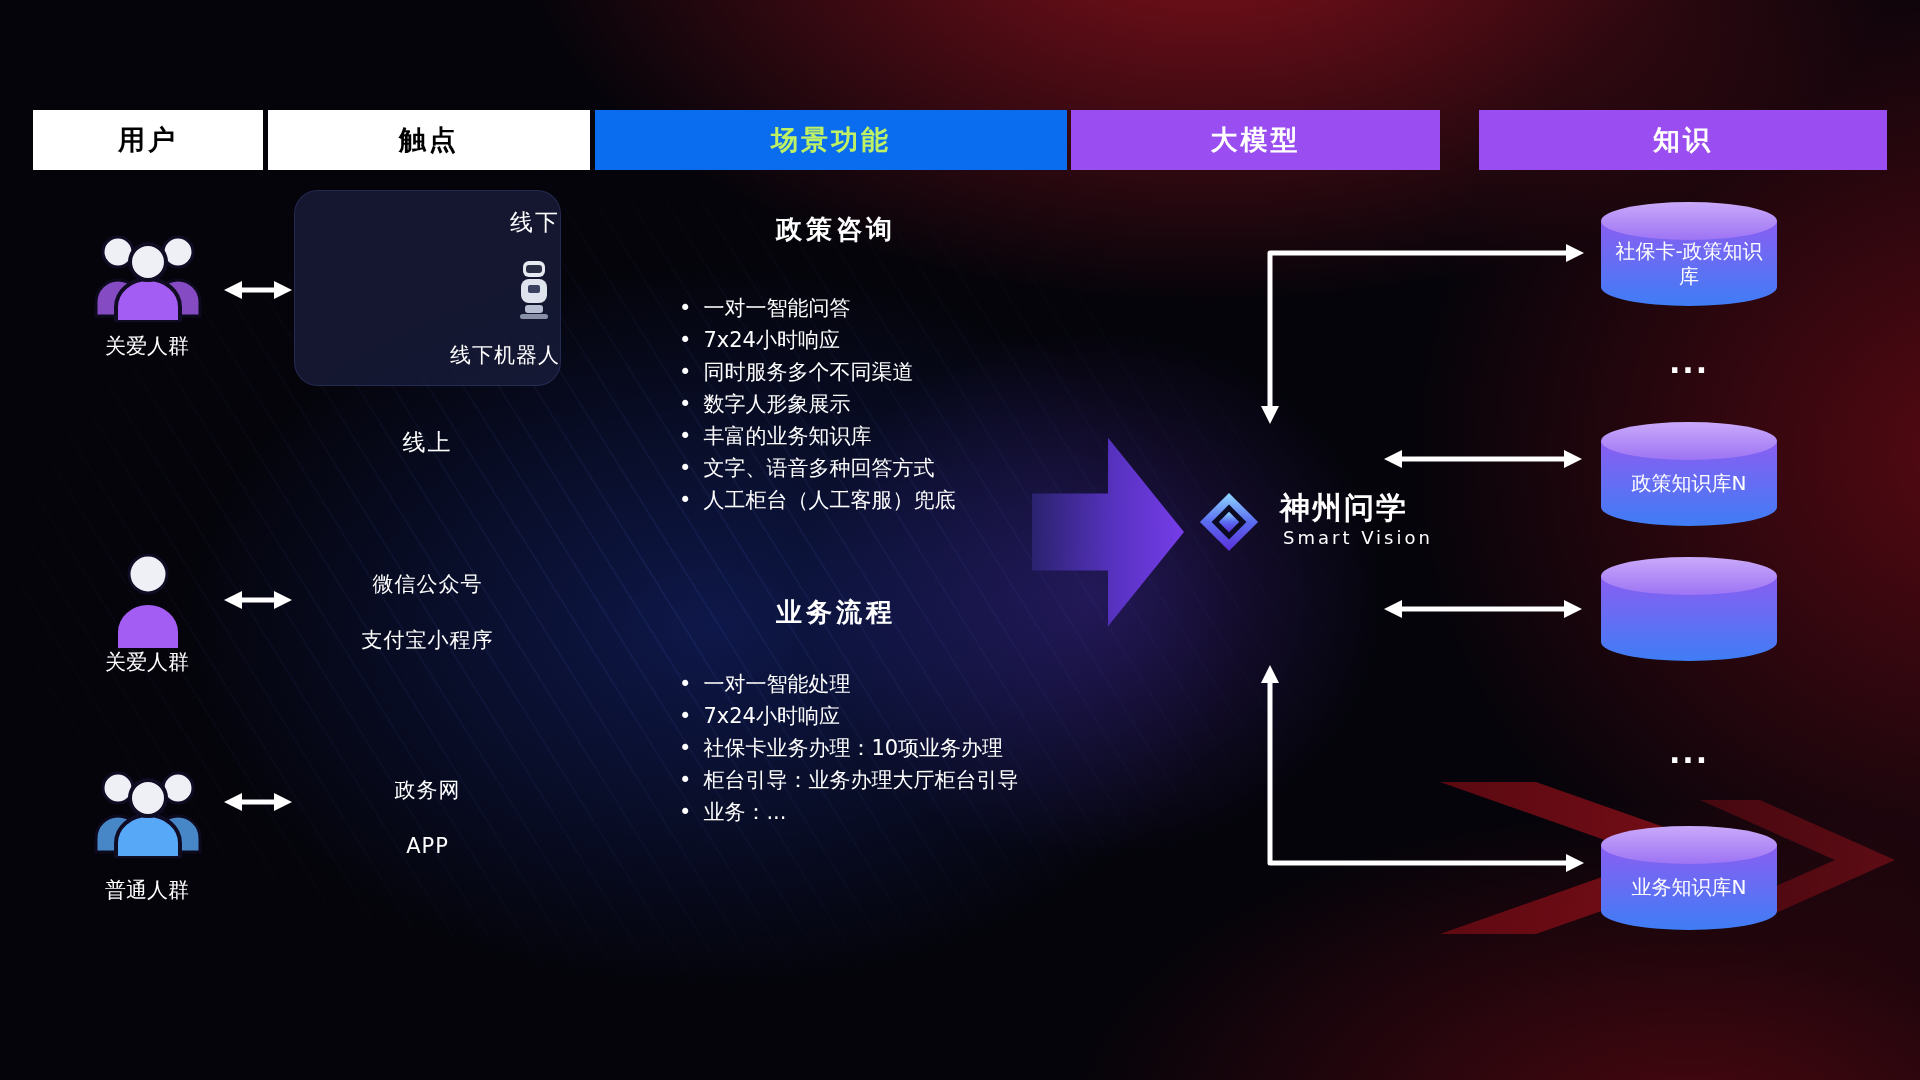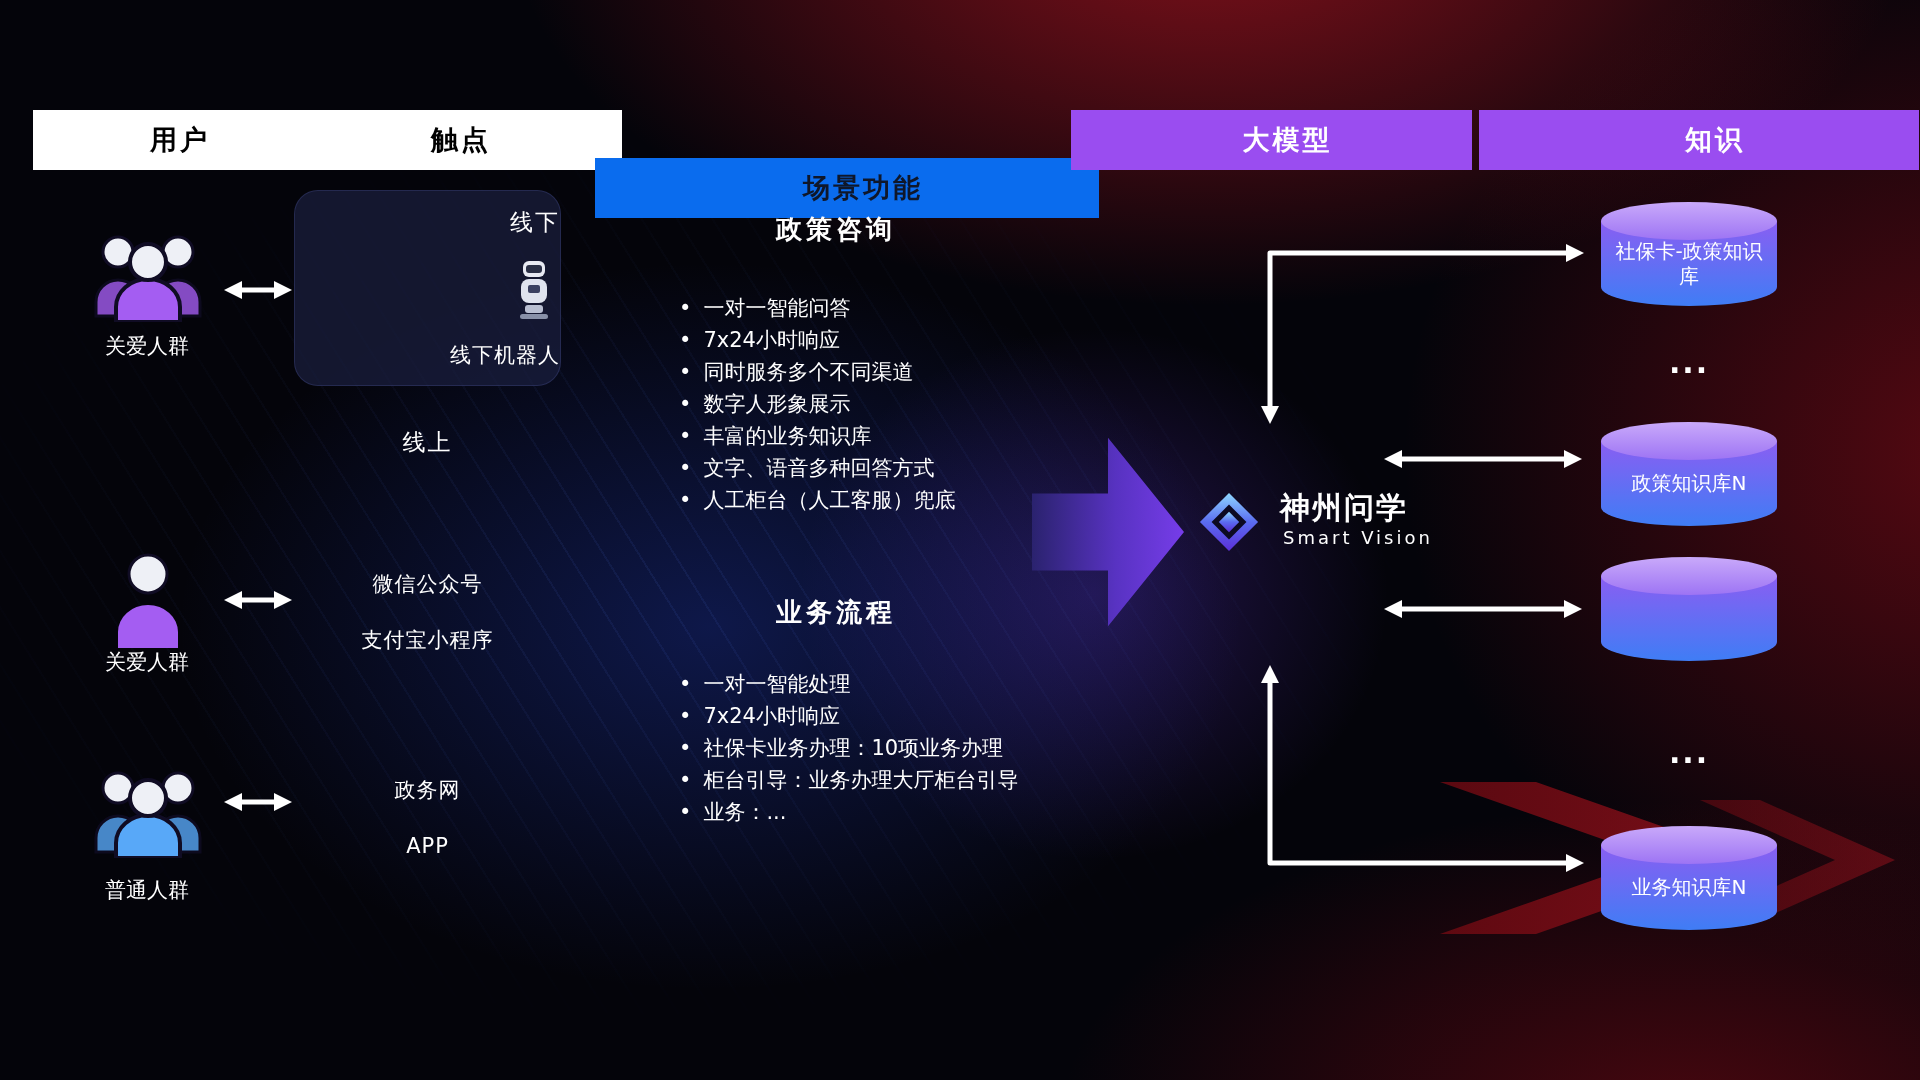--- a/index.html
+++ b/index.html
@@ -13,23 +13,23 @@
   .bg-blue{background:radial-gradient(760px 520px at 37% 58%,rgba(38,70,220,.30),transparent 70%),
                      radial-gradient(420px 380px at 57% 55%,rgba(105,58,230,.30),transparent 70%);}
   .streaks{position:absolute;left:-120px;top:80px;width:1560px;height:960px;
            background:repeating-linear-gradient(58deg,rgba(95,135,255,.10) 0 2px,transparent 2px 30px);
            -webkit-mask-image:radial-gradient(closest-side at 50% 52%,#000,transparent);
            mask-image:radial-gradient(closest-side at 50% 52%,#000,transparent);opacity:.85;pointer-events:none;}
   .red-chev{position:absolute;opacity:.82;background:linear-gradient(90deg,#6e0a12,#a31420);
             clip-path:polygon(0 0,20% 0,65% 50%,20% 100%,0 100%,45% 50%);}
   
   .hdr{position:absolute;top:110px;height:60px;display:flex;align-items:center;justify-content:center;
-       font-size:27px;font-weight:bold;letter-spacing:3px;padding-left:32px;}
+       font-size:27px;font-weight:bold;letter-spacing:3px;}
   .hdr.white{background:#ffffff;color:#000;}
-  .hdr.blue{background:#0a6cee;color:#0f172a;margin-top:48px;}
+  .hdr.blue{background:#0a6cee;color:#bef264;}
   .hdr.purple{background:#9a4df0;color:#fff;}
   
   .abs{position:absolute;}
   .user-label{position:absolute;width:200px;text-align:center;font-size:21px;}
   
   .card{position:absolute;left:294px;top:190px;width:267px;height:196px;background:rgba(27,30,63,.72);
         border:1px solid rgba(115,125,230,.18);border-radius:24px;display:flex;flex-direction:column;
         align-items:flex-end;justify-content:space-between;padding:16px 0;box-sizing:border-box;}
   .card-title{font-size:23px;letter-spacing:2px;}
   .card-caption{font-size:21px;letter-spacing:1px;}

